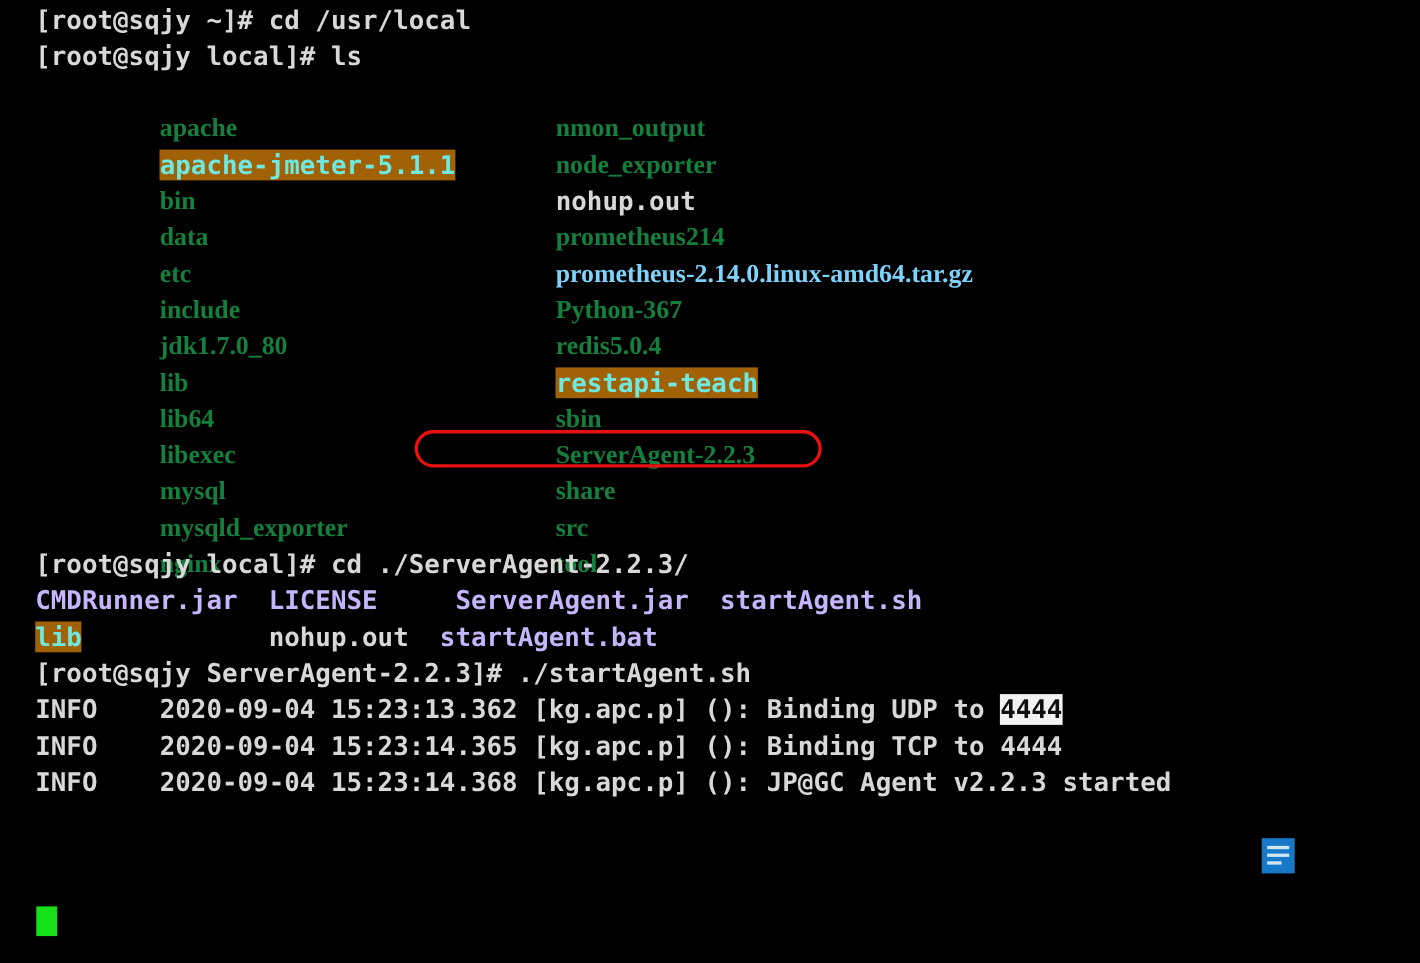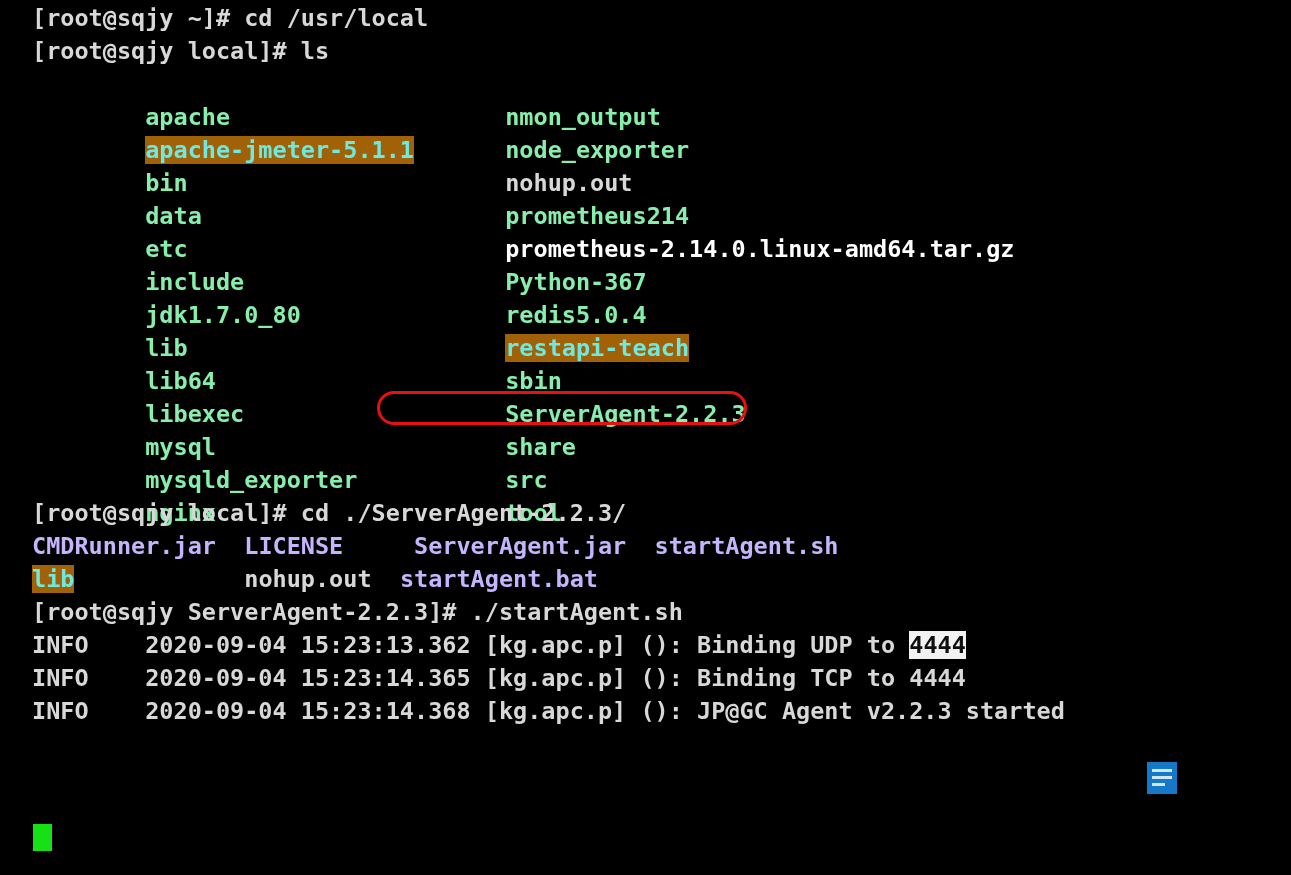--- a/index.html
+++ b/index.html
@@ -27,22 +27,22 @@
     top: 2px;
     width: 1289px;
   }
   .line {
     height: 33px;
     white-space: pre;
     display: block;
   }
   
   .c-white  { color: #d8d8d8; }
-  .c-dir    { color: #86efac; }
-  .c-arch   { color: #ffffff; }
+  .c-dir    { color: #15803d; font-family: Liberation Serif, serif; }
+  .c-arch   { color: #7dd3fc; font-family: Liberation Serif, serif; }
   .c-exec   { color: #c4b5fd; }
   .c-setgid { color: #6fe8e0; background: #a16207; }
   .c-info   { color: #d8d8d8; }
 
   .inv {
     color: #101010;
     background: #f2f2f2;
   }
 
   

